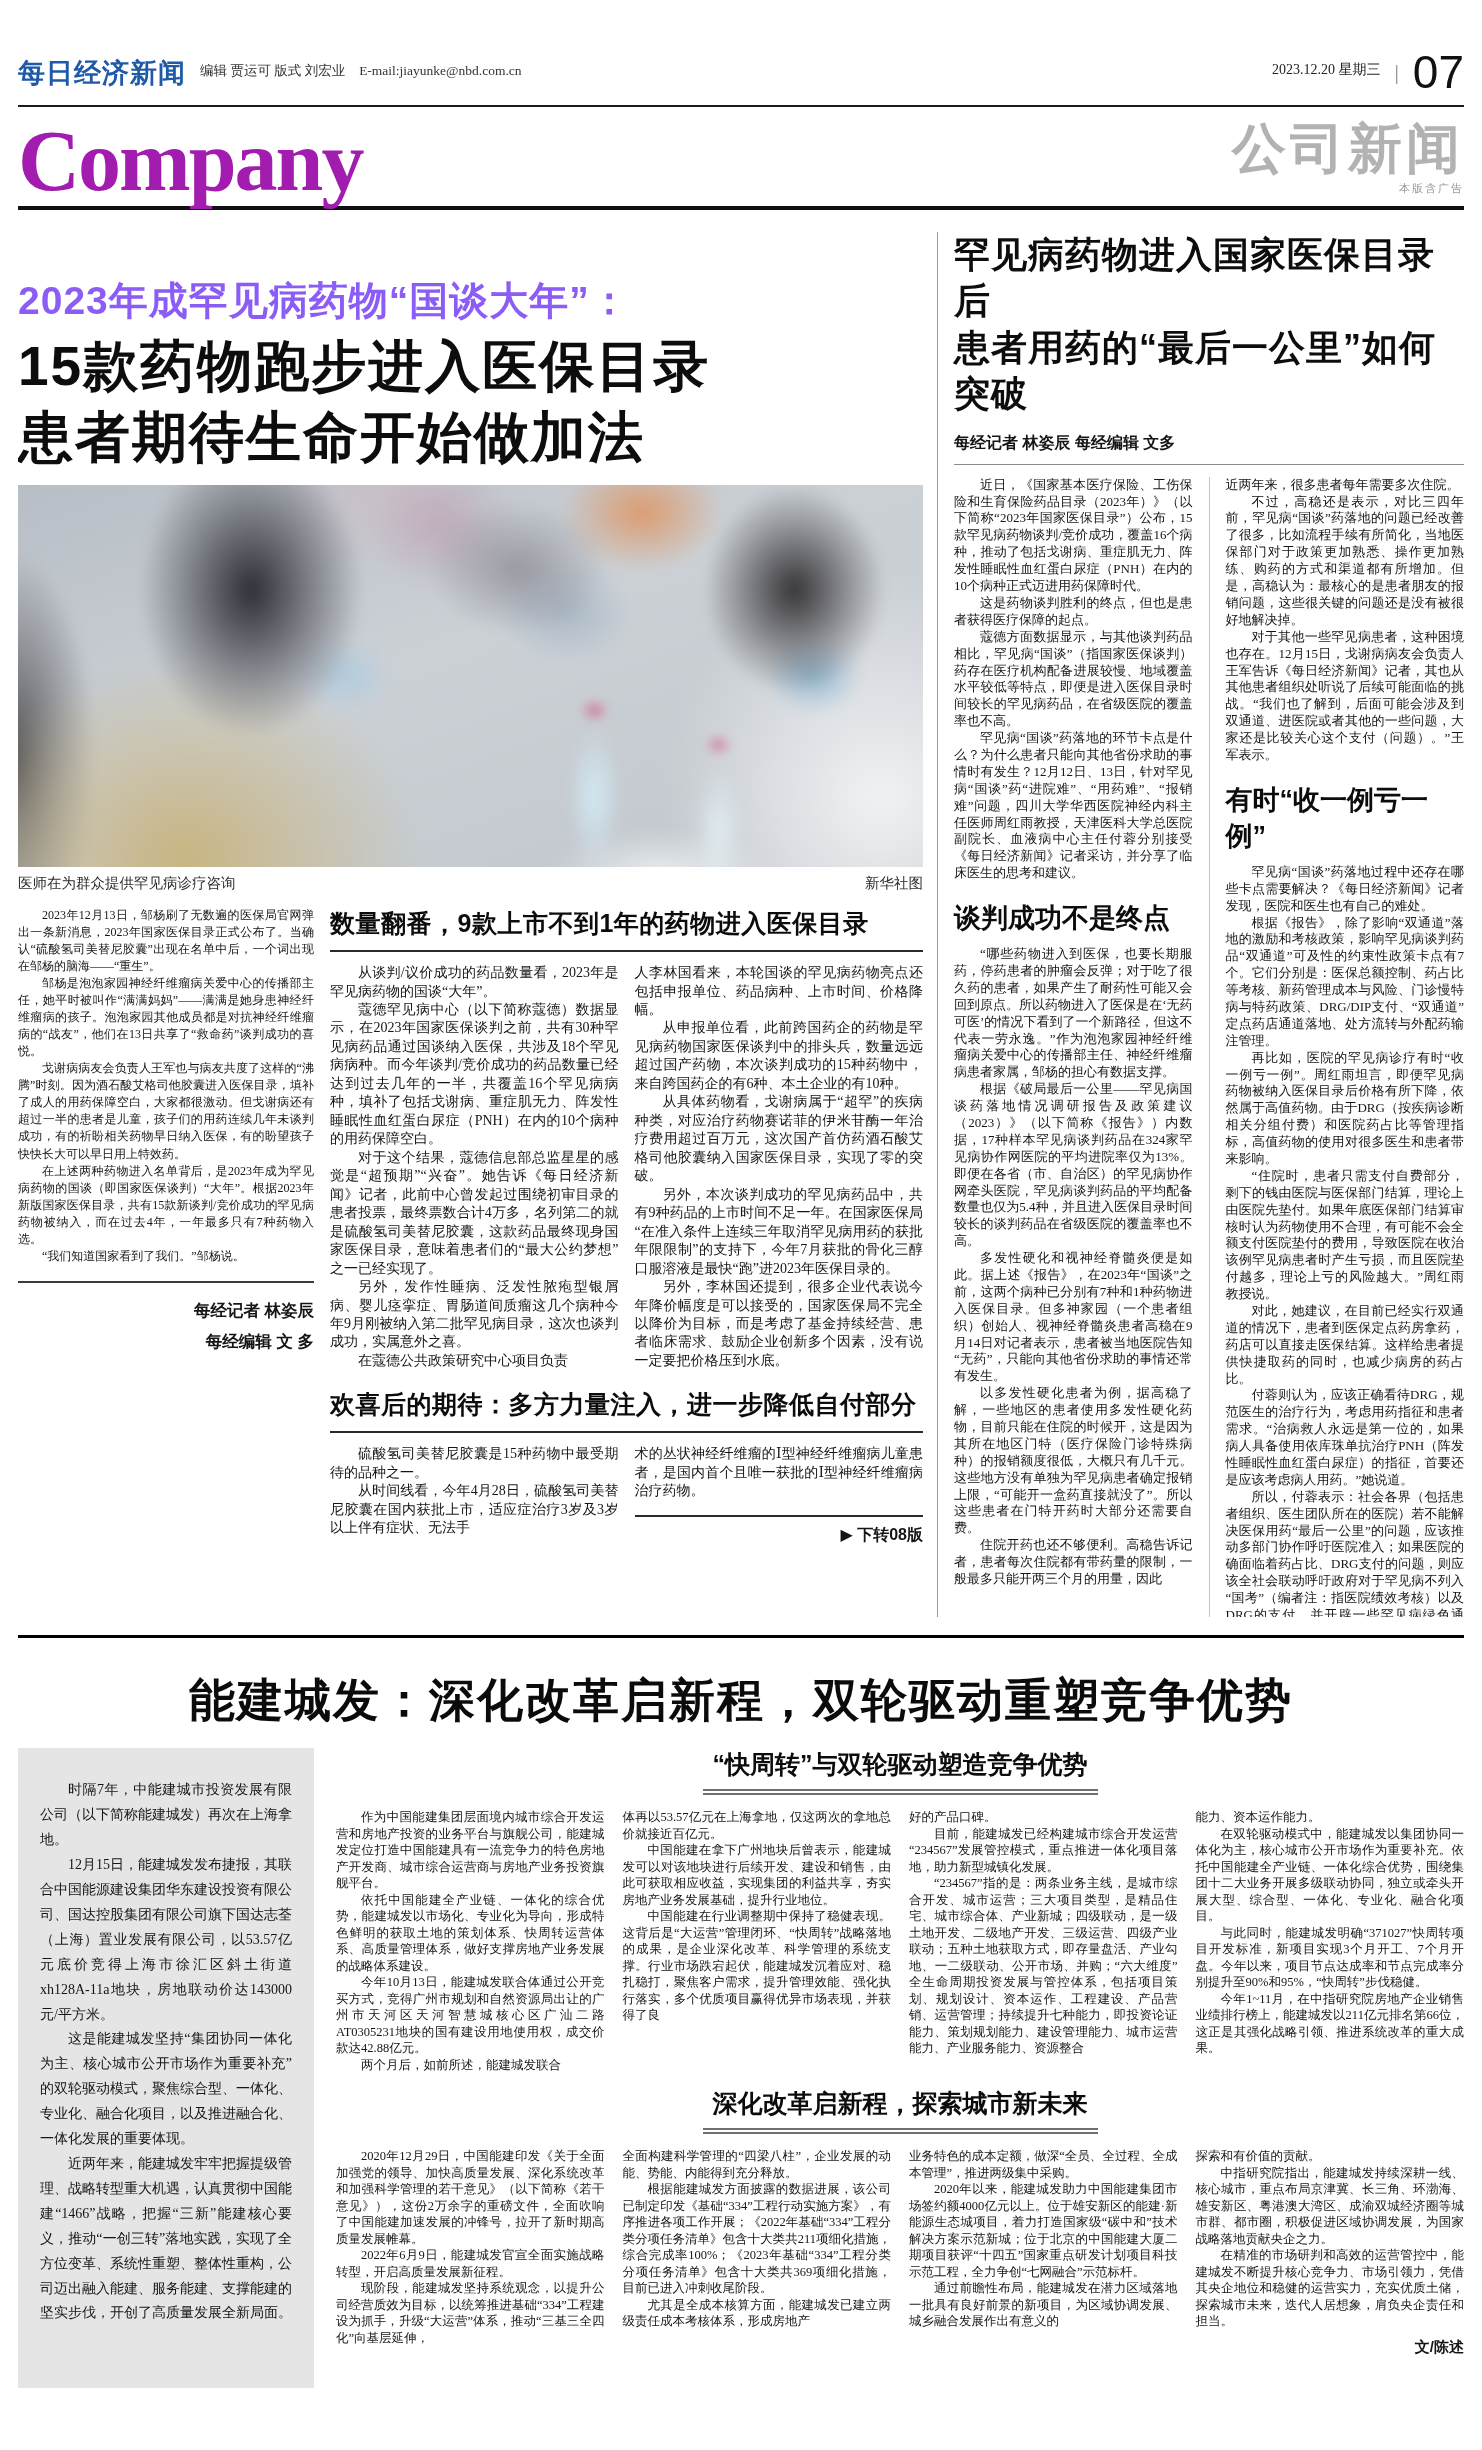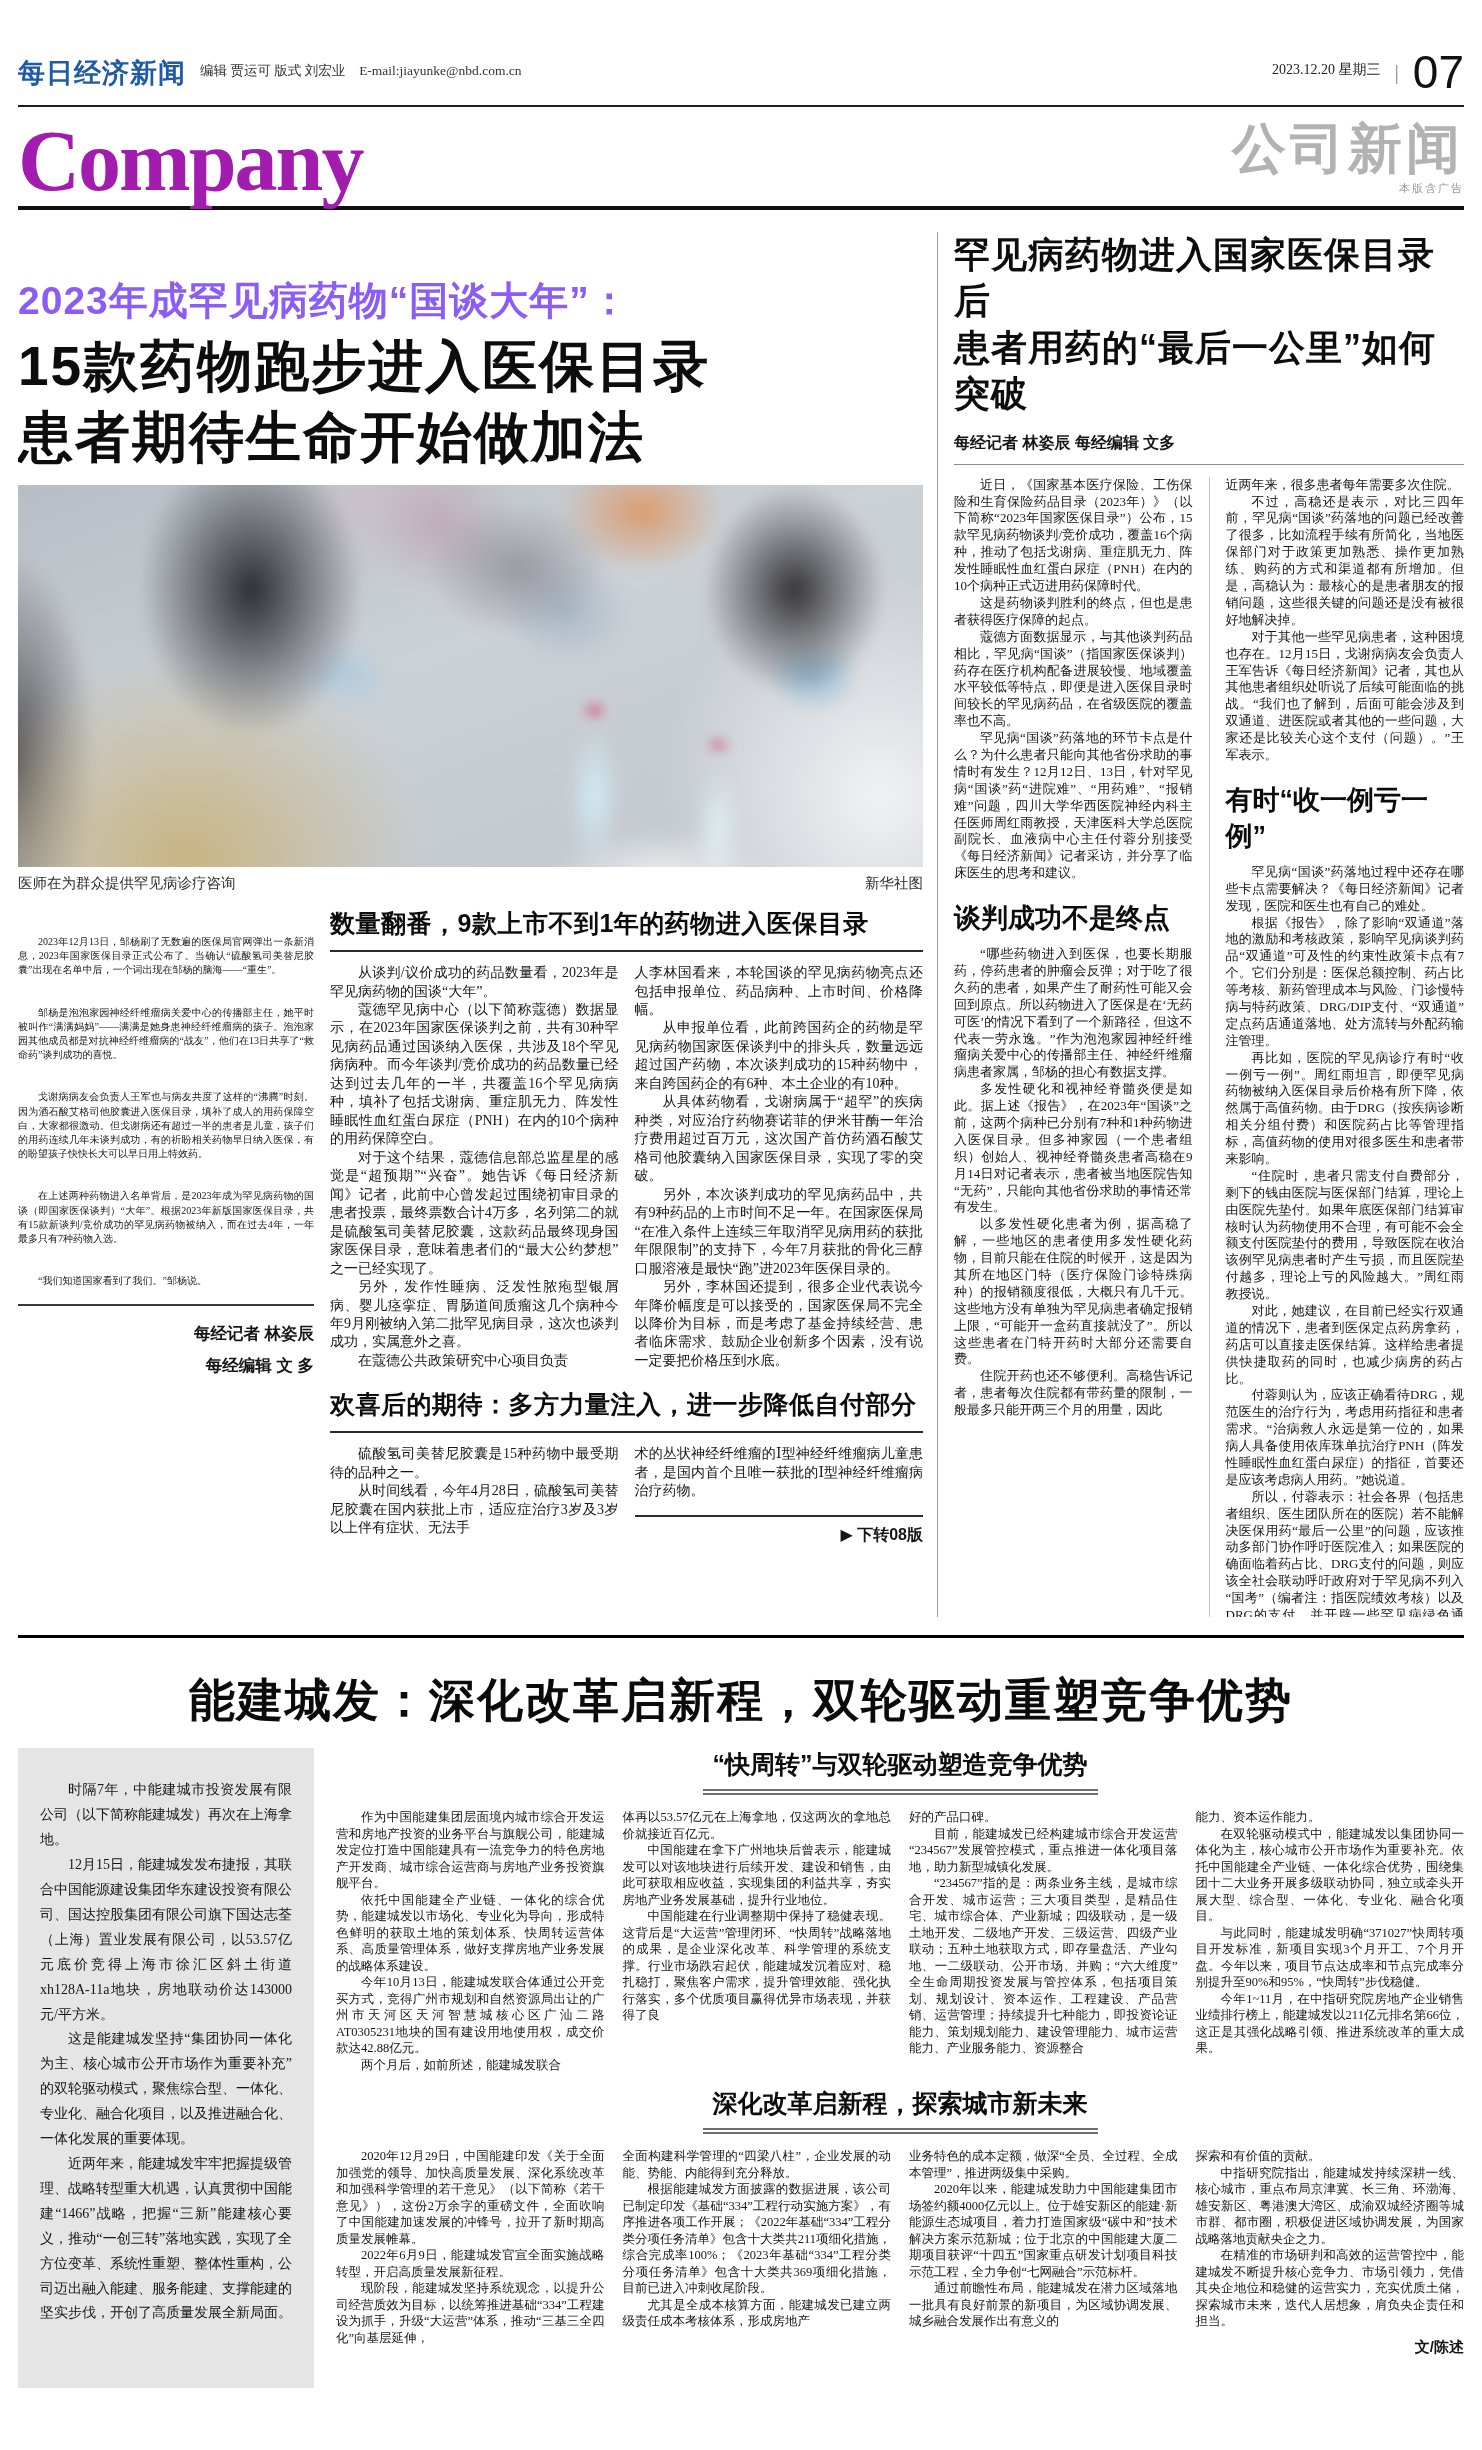--- a/index.html
+++ b/index.html
@@ -52,21 +52,21 @@
       radial-gradient(ellipse 110px 80px at 68% 12%, rgba(226,140,80,.75), rgba(226,140,80,0) 75%),
       radial-gradient(ellipse 90px 70px at 60% 35%, rgba(150,170,190,.6), rgba(150,170,190,0) 75%),
       radial-gradient(ellipse 140px 110px at 40% 8%, rgba(205,190,200,.7), rgba(205,190,200,0) 75%),
       linear-gradient(160deg,#b6bcc4 0%,#ccd1d6 45%,#bfc5cb 100%);}
   .caption-row{display:flex;justify-content:space-between;margin-top:7px;font-size:14.5px;color:#2c2c2c;}
 
   .lead-body{display:flex;gap:16px;margin-top:14px;flex:1;overflow:hidden;}
   .colA{width:296px;flex:none;}
   .lead-sections{flex:1;overflow:hidden;}
   .para{margin:0;text-indent:2em;text-align:justify;}
-  .colA .para{font-size:10px;line-height:1.42;margin-top:28px;}
+  .colA .para{font-size:12px;line-height:1.42;}
   .byline-a{border-top:2px solid #3a3a3a;margin-top:16px;padding-top:12px;text-align:right;
             font-family:"Liberation Sans","DejaVu Sans",sans-serif;font-weight:bold;font-size:16.5px;line-height:1.9;}
   .sec-head{font-family:"Liberation Sans","DejaVu Sans",sans-serif;font-weight:800;font-size:25px;letter-spacing:0.5px;
             border-bottom:2px solid #2a2a2a;padding-bottom:10px;margin-bottom:12px;color:#0c0c0c;}
   .two-col{display:flex;gap:16px;}
   .two-col .col{flex:1;min-width:0;}
   .two-col .para{font-size:14px;line-height:1.32;}
   .sec2{margin-top:18px;}
   .flush-first p:first-child{text-indent:0;}
   .jump{border-top:2px solid #2a2a2a;margin-top:14px;padding-top:8px;text-align:right;
@@ -199,20 +199,21 @@
         <div class="ra-col">
           <div>
               <p class="para">近日，《国家基本医疗保险、工伤保险和生育保险药品目录（2023年）》（以下简称“2023年国家医保目录”）公布，15款罕见病药物谈判/竞价成功，覆盖16个病种，推动了包括戈谢病、重症肌无力、阵发性睡眠性血红蛋白尿症（PNH）在内的10个病种正式迈进用药保障时代。</p>
               <p class="para">这是药物谈判胜利的终点，但也是患者获得医疗保障的起点。</p>
               <p class="para">蔻德方面数据显示，与其他谈判药品相比，罕见病“国谈”（指国家医保谈判）药存在医疗机构配备进展较慢、地域覆盖水平较低等特点，即便是进入医保目录时间较长的罕见病药品，在省级医院的覆盖率也不高。</p>
               <p class="para">罕见病“国谈”药落地的环节卡点是什么？为什么患者只能向其他省份求助的事情时有发生？12月12日、13日，针对罕见病“国谈”药“进院难”、“用药难”、“报销难”问题，四川大学华西医院神经内科主任医师周红雨教授，天津医科大学总医院副院长、血液病中心主任付蓉分别接受《每日经济新闻》记者采访，并分享了临床医生的思考和建议。</p>
             </div>
           <div class="ra-subhead">谈判成功不是终点</div>
           <div>
               <p class="para">“哪些药物进入到医保，也要长期服药，停药患者的肿瘤会反弹；对于吃了很久药的患者，如果产生了耐药性可能又会回到原点。所以药物进入了医保是在‘无药可医’的情况下看到了一个新路径，但这不代表一劳永逸。”作为泡泡家园神经纤维瘤病关爱中心的传播部主任、神经纤维瘤病患者家属，邹杨的担心有数据支撑。</p>
+              <p class="para">根据《破局最后一公里——罕见病国谈药落地情况调研报告及政策建议（2023）》（以下简称《报告》）内数据，17种样本罕见病谈判药品在324家罕见病协作网医院的平均进院率仅为13%。即便在各省（市、自治区）的罕见病协作网牵头医院，罕见病谈判药品的平均配备数量也仅为5.4种，并且进入医保目录时间较长的谈判药品在省级医院的覆盖率也不高。</p>
               <p class="para">多发性硬化和视神经脊髓炎便是如此。据上述《报告》，在2023年“国谈”之前，这两个病种已分别有7种和1种药物进入医保目录。但多神家园（一个患者组织）创始人、视神经脊髓炎患者高稳在9月14日对记者表示，患者被当地医院告知“无药”，只能向其他省份求助的事情还常有发生。</p>
               <p class="para">以多发性硬化患者为例，据高稳了解，一些地区的患者使用多发性硬化药物，目前只能在住院的时候开，这是因为其所在地区门特（医疗保险门诊特殊病种）的报销额度很低，大概只有几千元。这些地方没有单独为罕见病患者确定报销上限，“可能开一盒药直接就没了”。所以这些患者在门特开药时大部分还需要自费。</p>
               <p class="para">住院开药也还不够便利。高稳告诉记者，患者每次住院都有带药量的限制，一般最多只能开两三个月的用量，因此</p>
             </div>
         </div>
         <div class="ra-col ra-col-right">
           <div class="flush-first">
               <p class="para">近两年来，很多患者每年需要多次住院。</p>
               <p class="para">不过，高稳还是表示，对比三四年前，罕见病“国谈”药落地的问题已经改善了很多，比如流程手续有所简化，当地医保部门对于政策更加熟悉、操作更加熟练、购药的方式和渠道都有所增加。但是，高稳认为：最核心的是患者朋友的报销问题，这些很关键的问题还是没有被很好地解决掉。</p>
               <p class="para">对于其他一些罕见病患者，这种困境也存在。12月15日，戈谢病病友会负责人王军告诉《每日经济新闻》记者，其也从其他患者组织处听说了后续可能面临的挑战。“我们也了解到，后面可能会涉及到双通道、进医院或者其他的一些问题，大家还是比较关心这个支付（问题）。”王军表示。</p>

